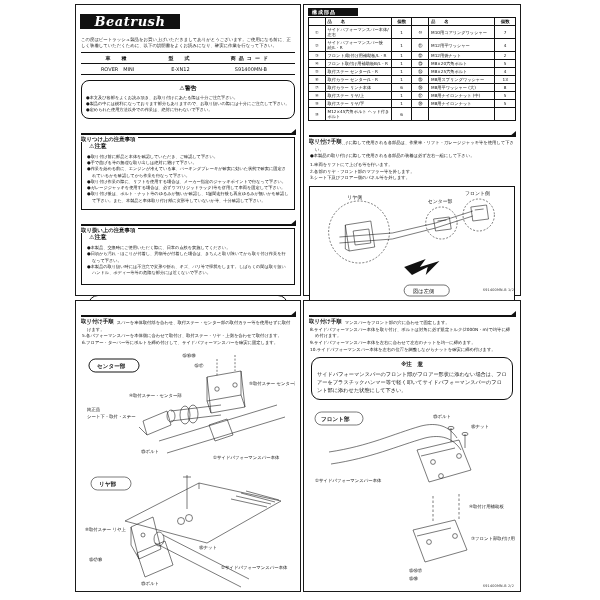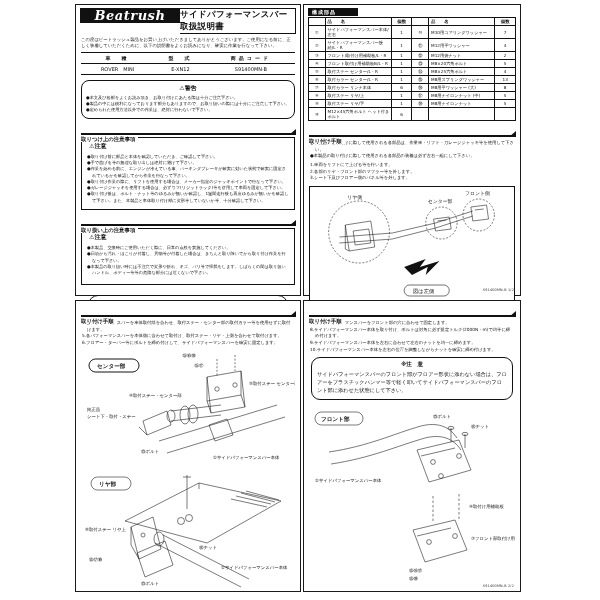--- a/index.html
+++ b/index.html
@@ -14,21 +14,21 @@
   
   .panel{position:absolute;border:1px solid #1a1a1a;background:#fff;box-sizing:border-box;}
 
   
   #panel-tl{left:75px;top:4px;width:226px;height:292px;}
   #panel-tr{left:303px;top:4px;width:218px;height:292px;}
   #panel-bl{left:75px;top:300px;width:226px;height:292px;}
   #panel-br{left:303px;top:300px;width:218px;height:292px;}
 
   
-  .hdr{display:flex;align-items:flex-start;height:26px;margin:3px 4px 0 4px;}
+  .hdr{display:flex;align-items:center;height:26px;margin:3px 4px 0 4px;}
   .logo-box{
     background:#111;color:#fff;width:100px;display:flex;align-items:center;
     justify-content:center;font-family:"DejaVu Serif","Liberation Serif",serif;
     font-style:italic;font-weight:bold;font-size:13px;letter-spacing:.5px;
   }
   .hdr-title{
     flex:1;border:1px solid #111;border-left:none;display:flex;align-items:center;
     justify-content:center;font-size:8.5px;font-weight:bold;letter-spacing:.3px;
   }
   .intro{font-size:4.4px;line-height:1.45;margin:3px 5px 2px 5px;color:#1a1a1a;}
@@ -92,21 +92,20 @@
 </style>
 </head>
 <body>
 
 <div class="sheet">
 
   <div class="panel" id="panel-tl">
 
     <div class="hdr">
       <div class="logo-box">Beatrush</div>
-      <div class="hdr-title">サイドパフォーマンスバー 取扱説明書</div>
     </div>
 
     <div class="intro">この度はビートラッシュ製品をお買い上げいただきましてありがとうございます。ご使用になる前に、正しく装着していただくために、以下の説明書をよくお読みになり、確実に作業を行なって下さい。</div>
 
     <table class="vtab">
       <thead>
         <tr>
           <th>車　種</th>
           <th>型　式</th>
           <th>商品コード</th>

